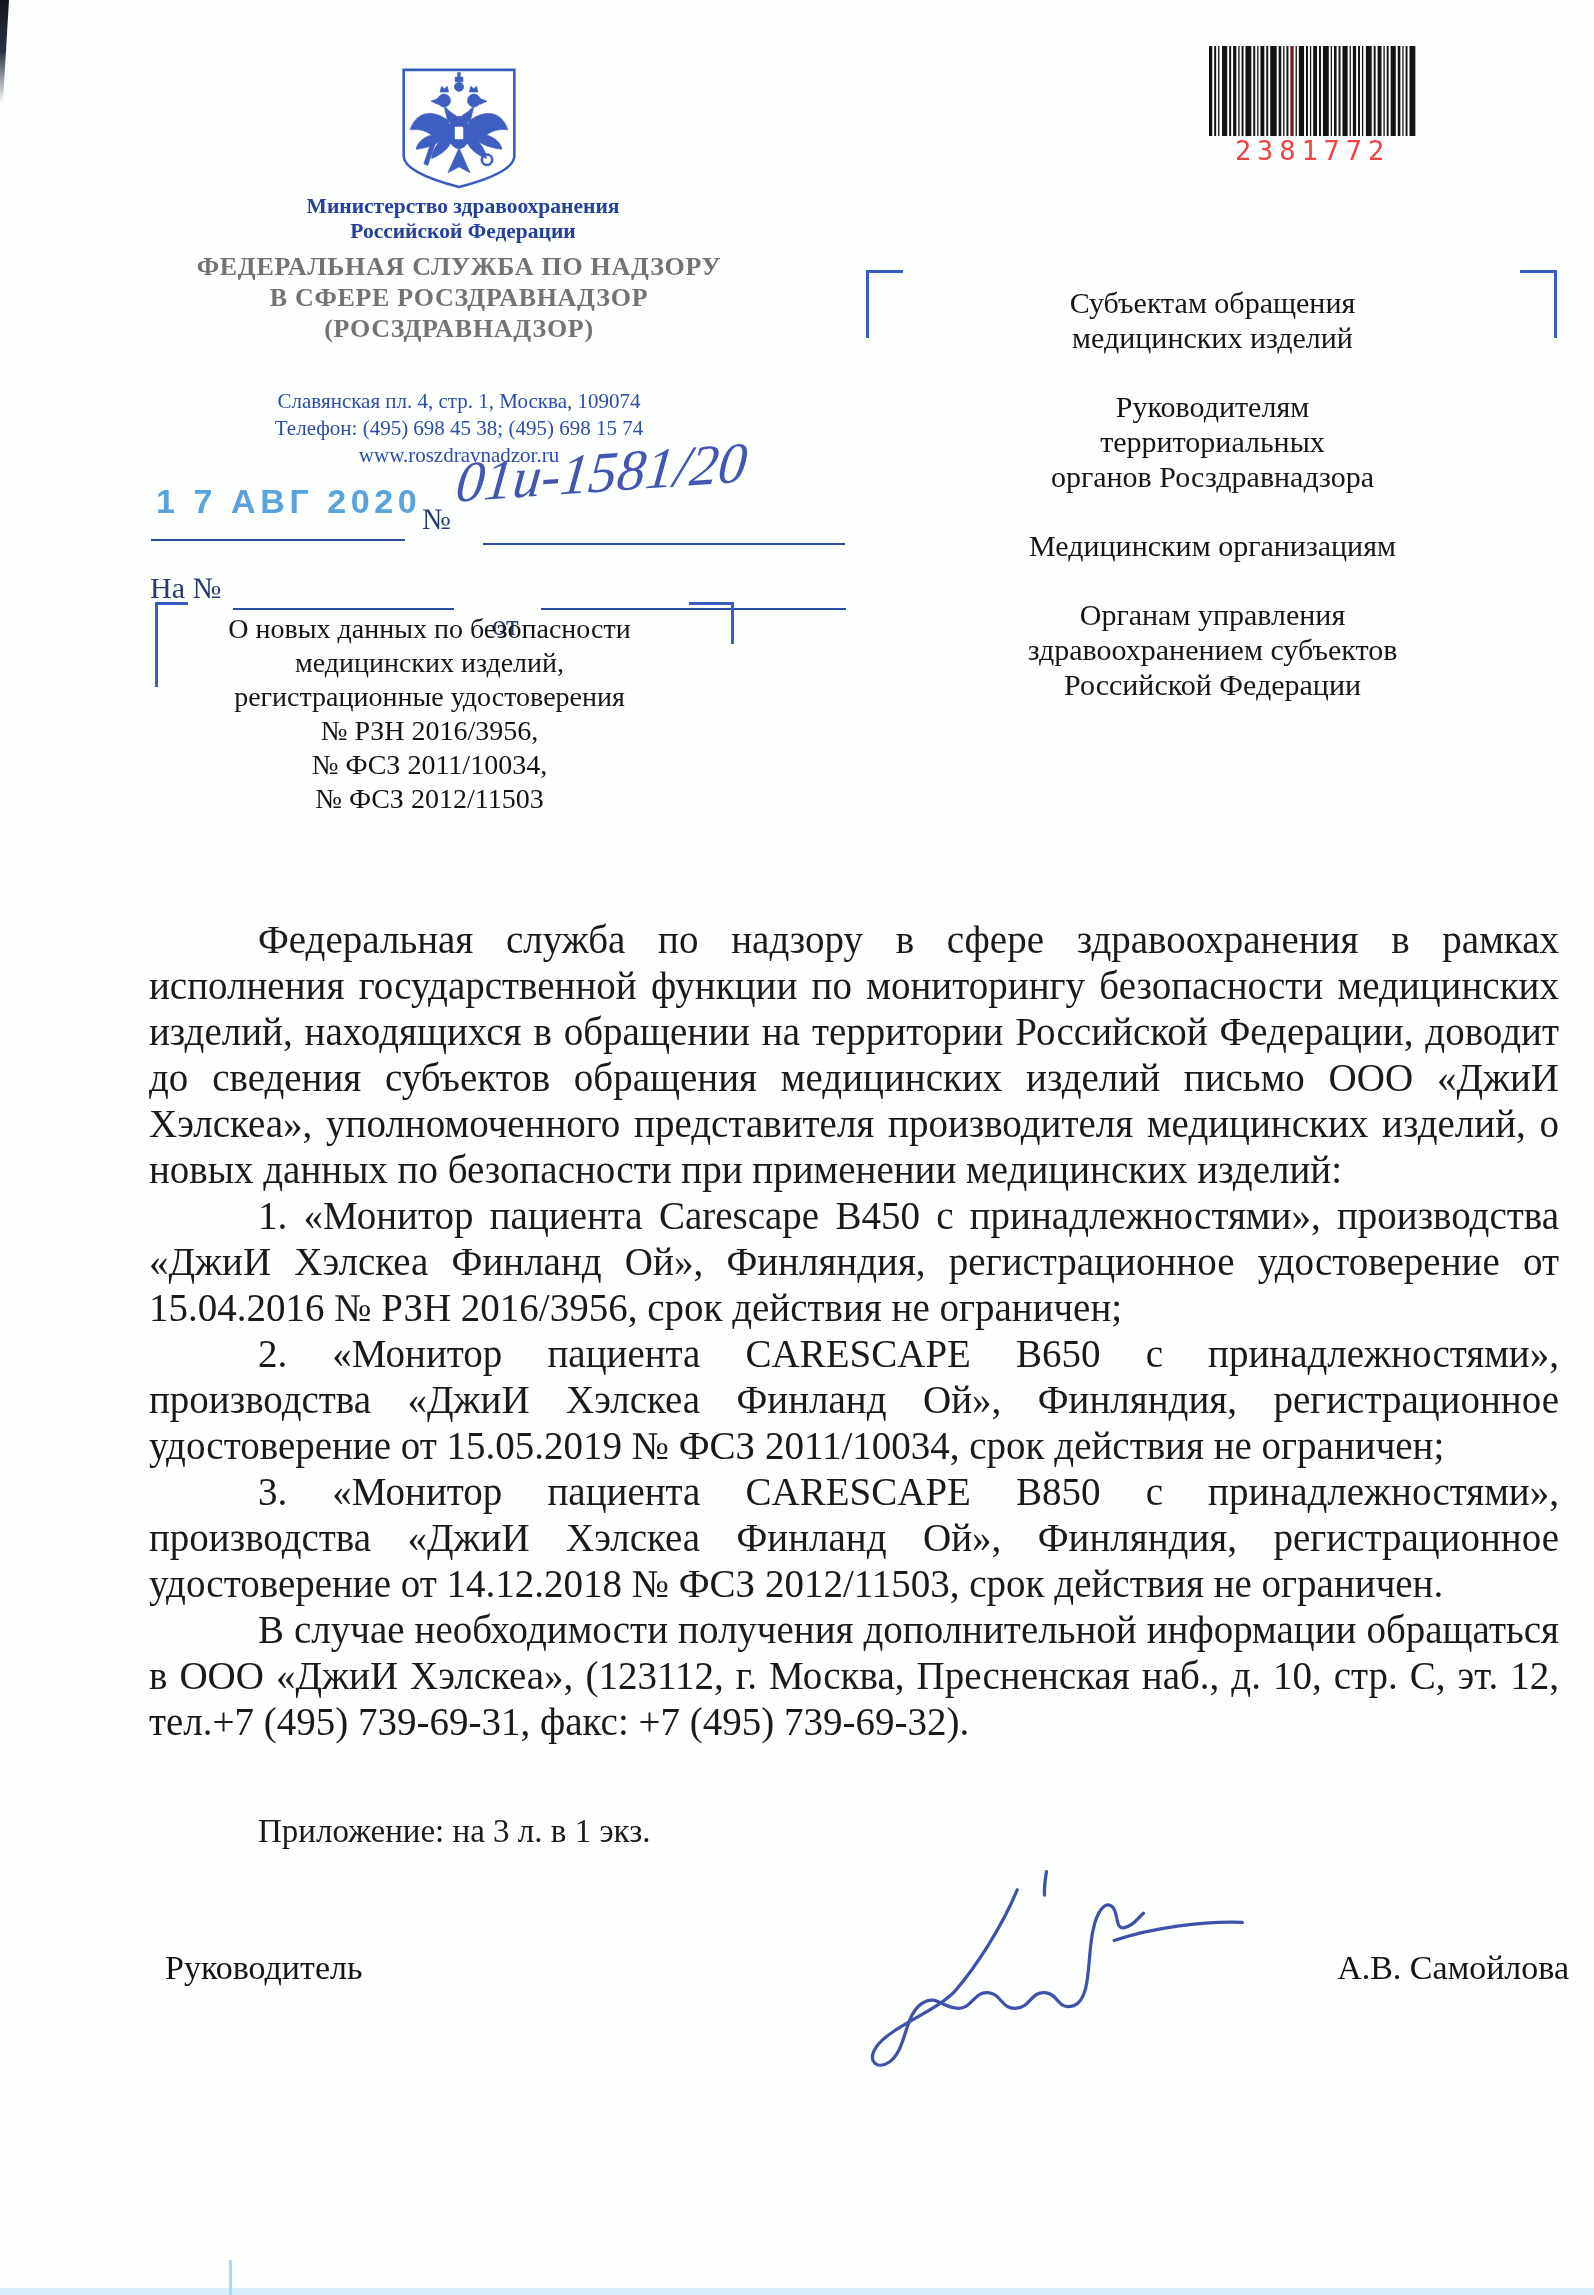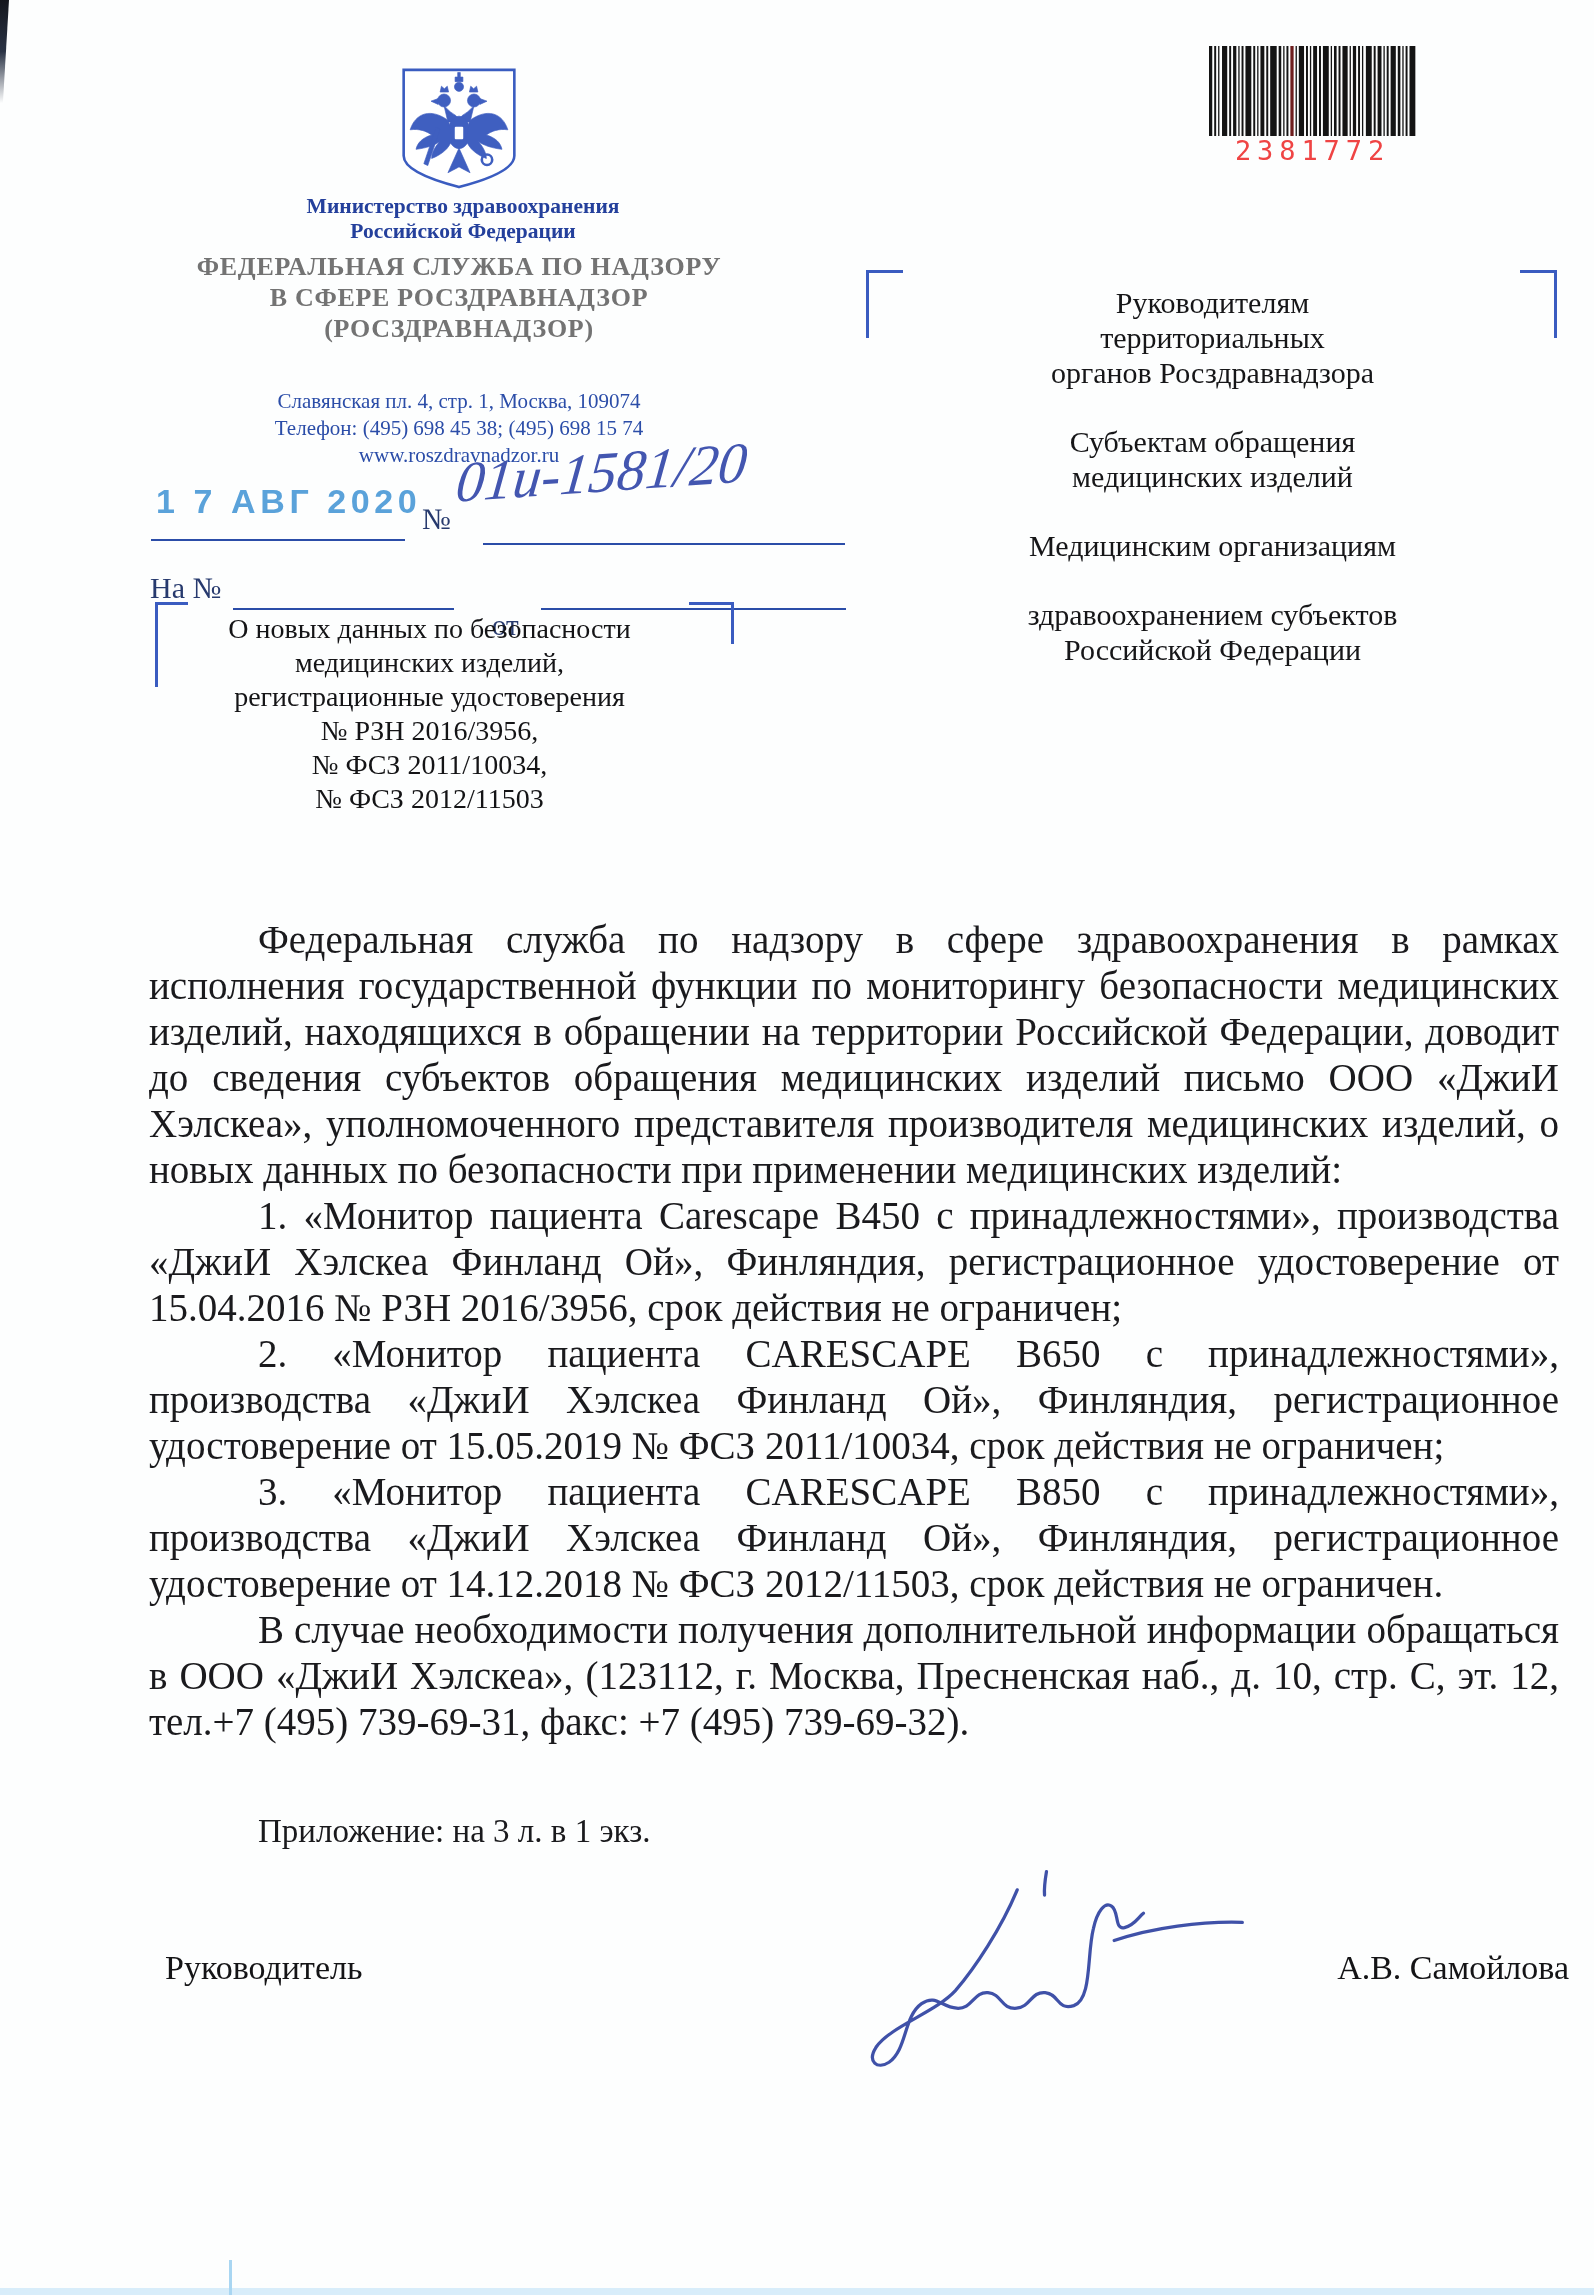--- a/index.html
+++ b/index.html
@@ -209,32 +209,33 @@
   <div class="on-no">На №</div>
   <div class="ot">от</div>
   <div class="uline ul-onno"></div>
   <div class="uline ul-ot"></div>
 
   <div class="brk brk-tl rec-brk-l"></div>
   <div class="brk brk-tr rec-brk-r"></div>
 
   <div class="recipients">
     <div class="rec-group">
+      <div>Субъектам обращения</div>
+      <div>медицинских изделий</div>
+    </div>
+    <div class="rec-group">
       <div>Руководителям</div>
       <div>территориальных</div>
       <div>органов Росздравнадзора</div>
     </div>
     <div class="rec-group">
-      <div>Субъектам обращения</div>
-      <div>медицинских изделий</div>
-    </div>
-    <div class="rec-group">
       <div>Медицинским организациям</div>
     </div>
     <div class="rec-group">
+      <div>Органам управления</div>
       <div>здравоохранением субъектов</div>
       <div>Российской Федерации</div>
     </div>
   </div>
 
   <div class="brk brk-tl sub-brk-l"></div>
   <div class="brk brk-tr sub-brk-r"></div>
 
   <div class="subject">
     <div>О новых данных по безопасности</div>

